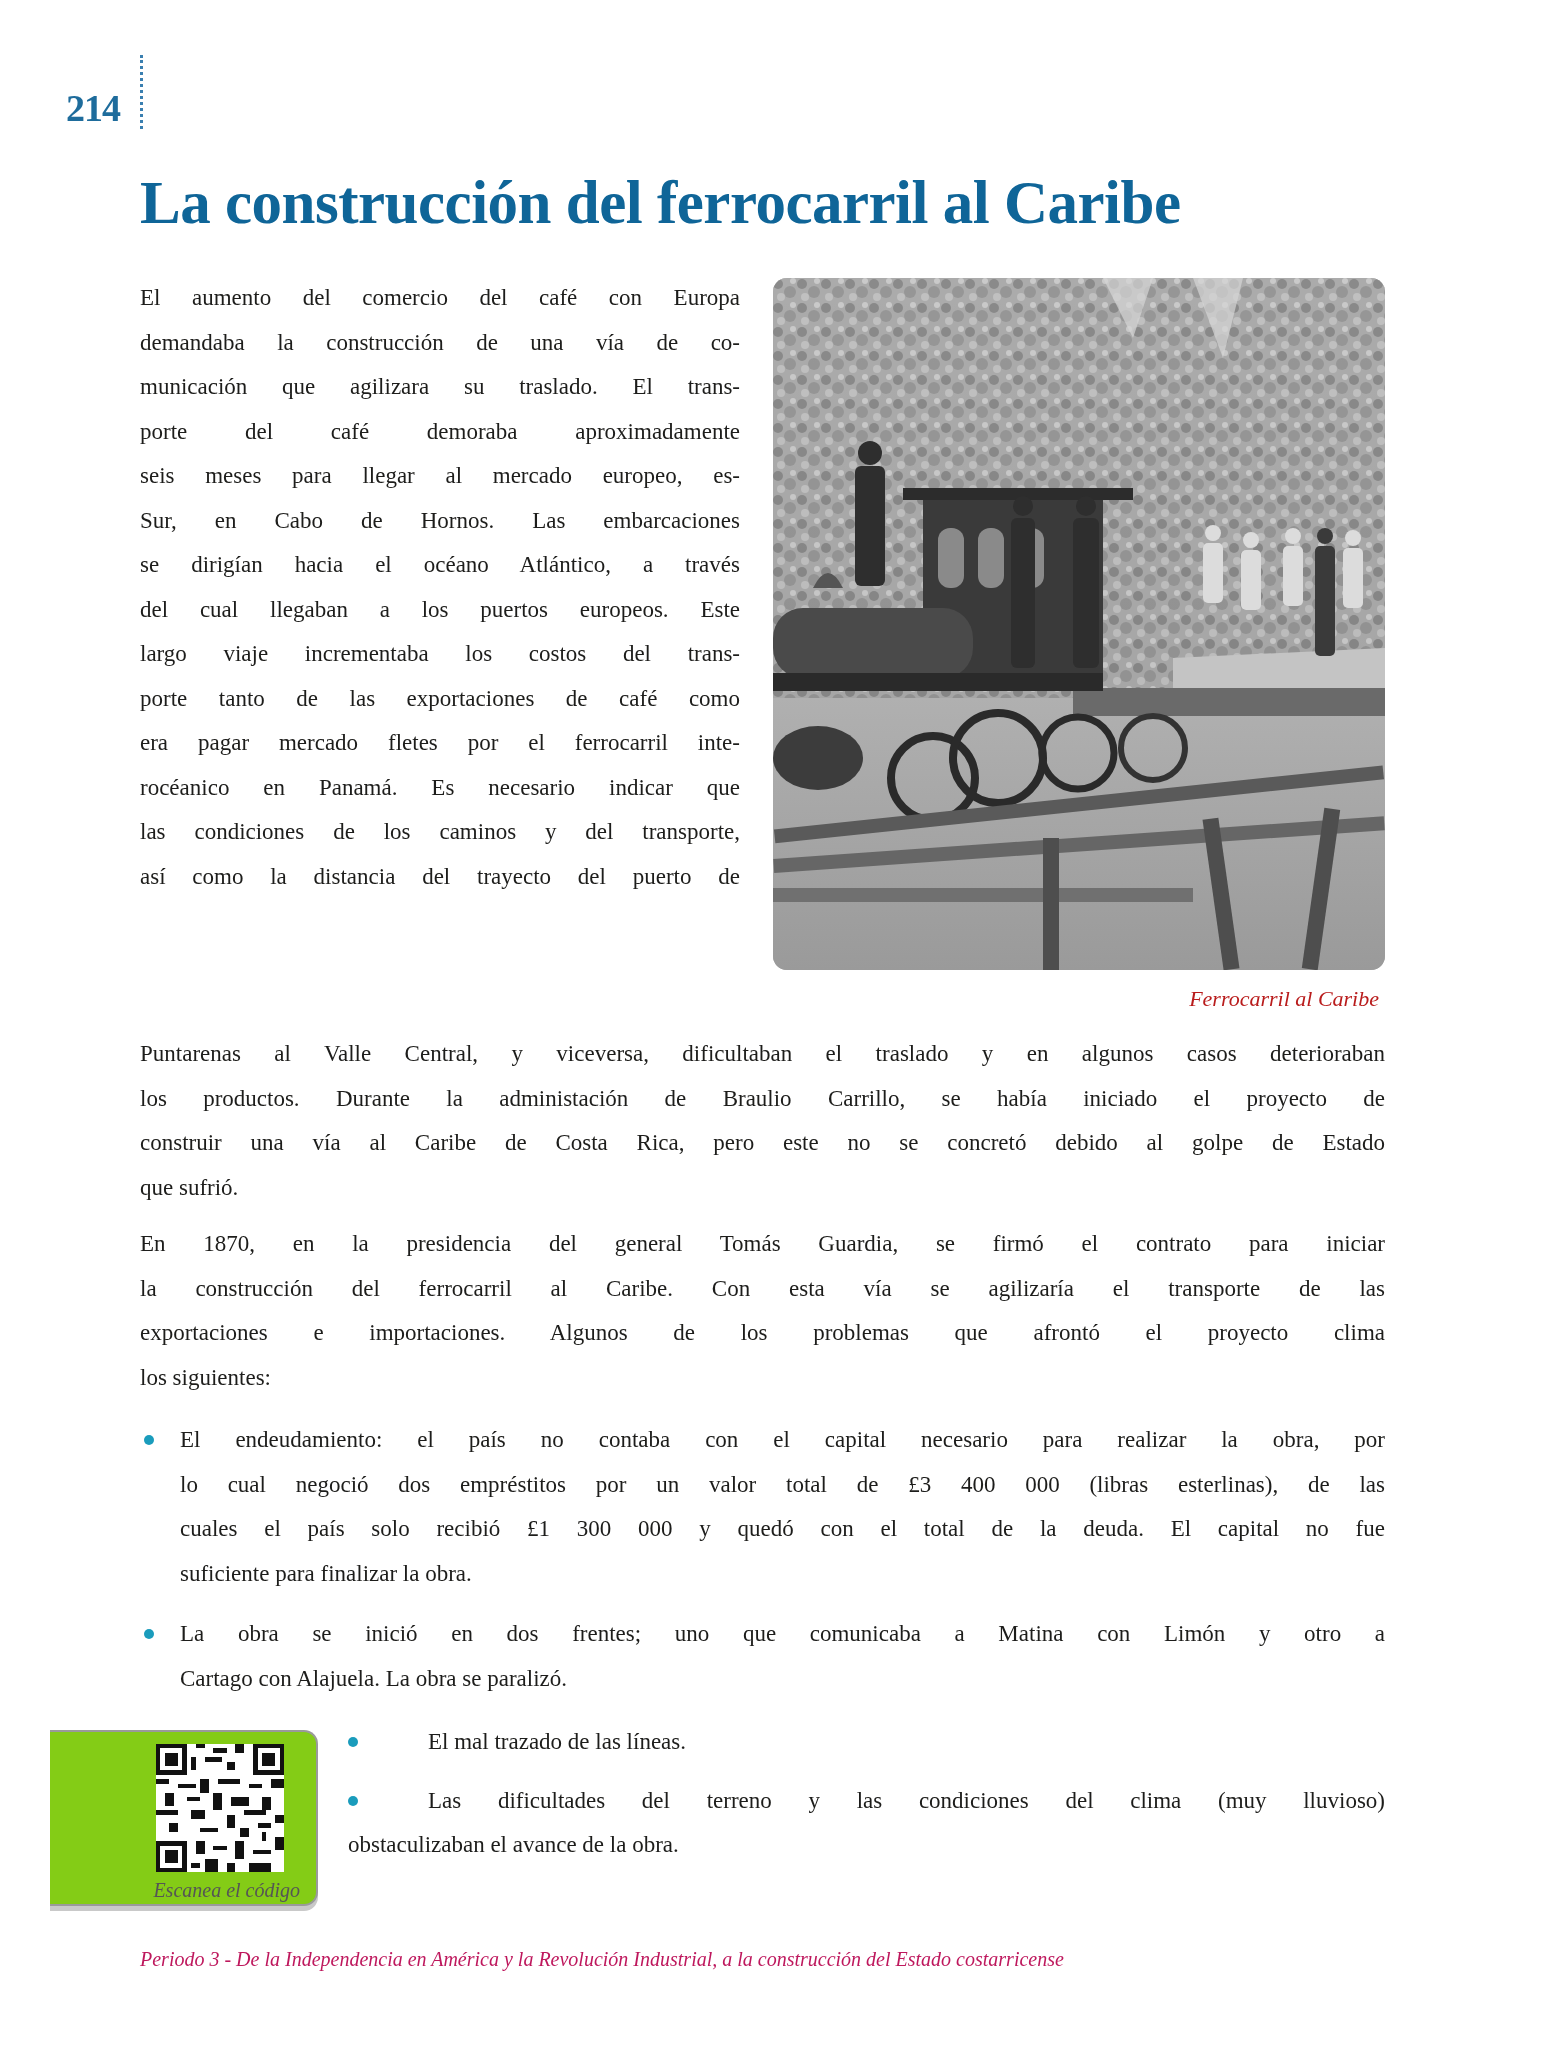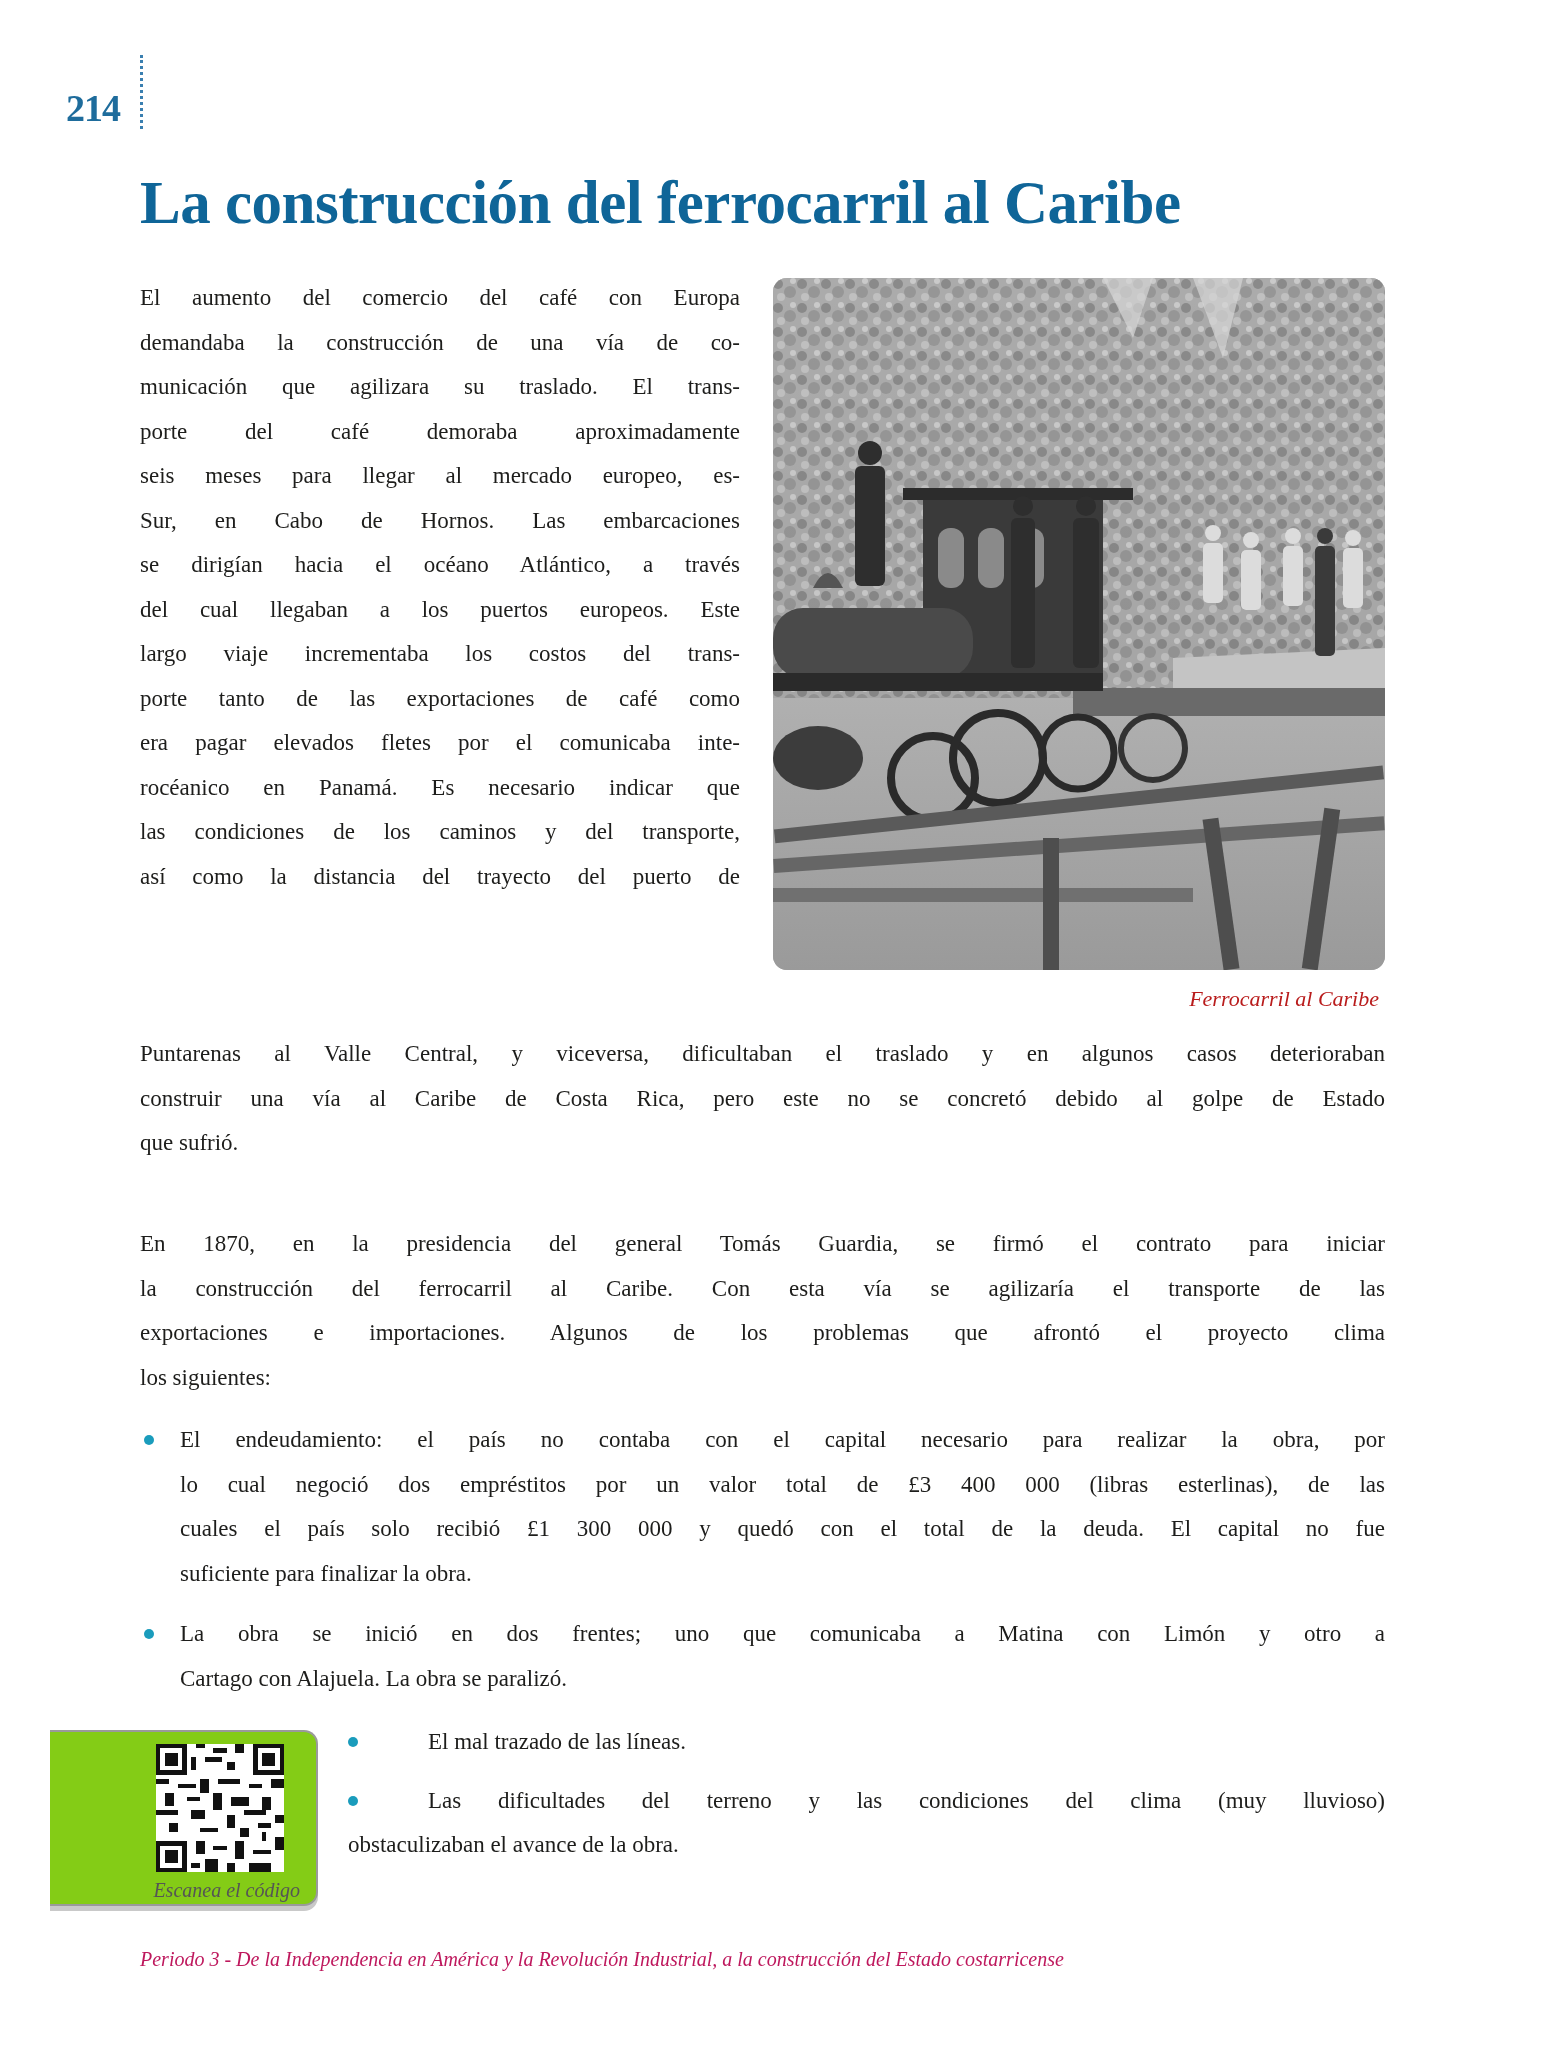--- a/index.html
+++ b/index.html
@@ -65,21 +65,21 @@
   <span class="l">El aumento del comercio del café con Europa</span>
   <span class="l">demandaba la construcción de una vía de co-</span>
   <span class="l">municación que agilizara su traslado. El trans-</span>
   <span class="l">porte del café demoraba aproximadamente</span>
   <span class="l">seis meses para llegar al mercado europeo, es-</span>
   <span class="l">Sur, en Cabo de Hornos. Las embarcaciones</span>
   <span class="l">se dirigían hacia el océano Atlántico, a través</span>
   <span class="l">del cual llegaban a los puertos europeos. Este</span>
   <span class="l">largo viaje incrementaba los costos del trans-</span>
   <span class="l">porte tanto de las exportaciones de café como</span>
-  <span class="l">era pagar elevados fletes por el comunicaba inte-</span>
+  <span class="l">era pagar mercado fletes por el ferrocarril inte-</span>
   <span class="l">rocéanico en Panamá. Es necesario indicar que</span>
   <span class="l">las condiciones de los caminos y del transporte,</span>
   <span class="l">así como la distancia del trayecto del puerto de</span>
 </div>
 
 <div class="photo" role="img" aria-label="Fotografía histórica en blanco y negro de una locomotora de vapor sobre un puente de madera con trabajadores">
   <svg width="612" height="692" viewBox="0 0 612 692">
     <defs>
       <linearGradient id="sky" x1="0" y1="0" x2="0" y2="1">
         <stop offset="0" stop-color="#d2d2d2"></stop>
@@ -146,20 +146,21 @@
     <g fill="#3a3a3a">
         <circle cx="552" cy="258" r="8"></circle>
         <rect x="542" y="268" width="20" height="110" rx="5"></rect>
       </g>
   </svg>
 </div>
 <div class="caption">Ferrocarril al Caribe</div>
 
 <div class="full-lines body-text">
   <span class="l">Puntarenas al Valle Central, y viceversa, dificultaban el traslado y en algunos casos deterioraban</span>
+  <span class="l">los productos. Durante la administación de Braulio Carrillo, se había iniciado el proyecto de</span>
   <span class="l">construir una vía al Caribe de Costa Rica, pero este no se concretó debido al golpe de Estado</span>
   <span class="l last">que sufrió.</span>
 </div>
 
 <div class="para2 body-text">
   <span class="l">En 1870, en la presidencia del general Tomás Guardia, se firmó el contrato para iniciar</span>
   <span class="l">la construcción del ferrocarril al Caribe. Con esta vía se agilizaría el transporte de las</span>
   <span class="l">exportaciones e importaciones. Algunos de los problemas que afrontó el proyecto clima</span>
   <span class="l last">los siguientes:</span>
 </div>

